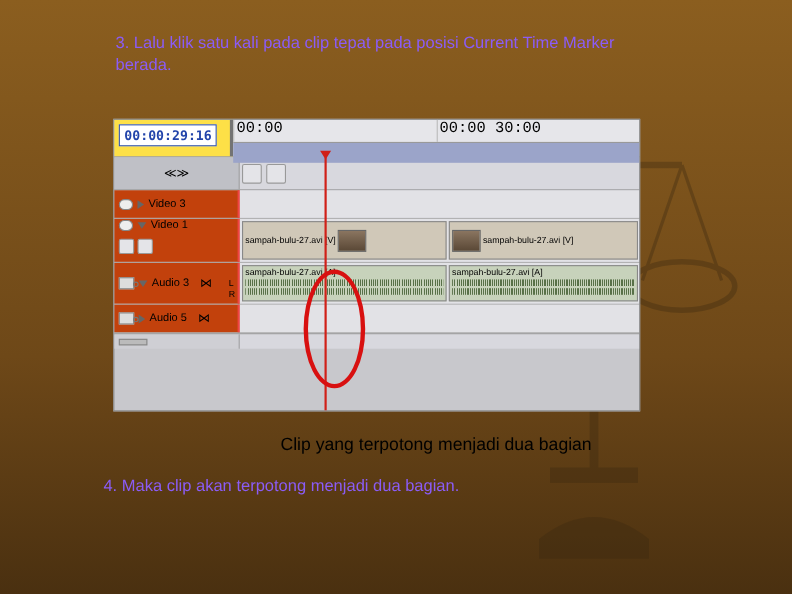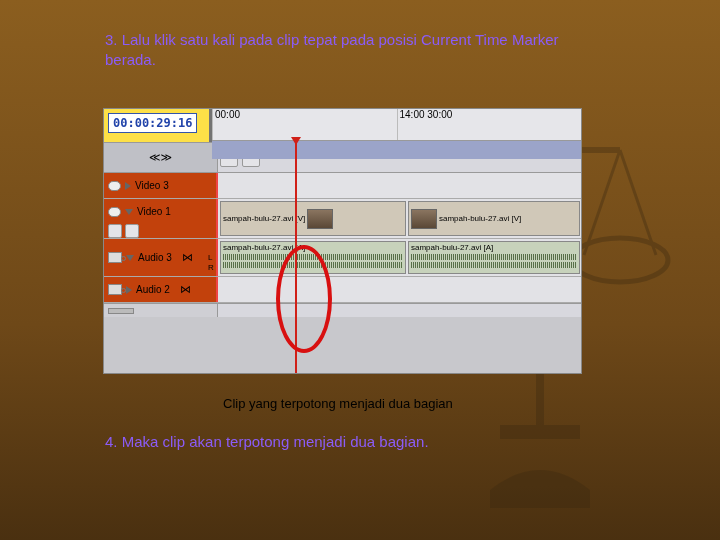--- a/index.html
+++ b/index.html
@@ -1,27 +1,27 @@
 <!DOCTYPE html>
 <html><head>
 <meta charset="utf-8">
 <style>
 *{box-sizing:border-box;margin:0;padding:0}
 body{width:720px;height:540px;background:linear-gradient(180deg,#8b5e1f 0%,#6e4818 60%,#4a3010 100%);font-family:Arial,Helvetica,sans-serif;position:relative;overflow:hidden}
 .scales{position:absolute;right:40px;top:90px;width:280px;height:420px;opacity:.35;pointer-events:none}
 .instr{position:absolute;font-size:15px;color:#8b5cf6;line-height:1.3}
 .i3{left:105px;top:30px;width:500px}
-.cap{position:absolute;left:223px;top:396px;font-size:13px;color:#000}
-.i4{left:105px;top:432px;width:500px}
+.cap{position:absolute;left:255px;top:396px;font-size:16px;color:#000}
+.i4{left:94px;top:432px;width:500px}
 .timeline{position:absolute;left:103px;top:108px;width:479px;height:266px;background:#c8c8cc;border:1px solid #888;font-size:10px;color:#000}
 .hdr{height:34px;display:flex;border-bottom:1px solid #999}
 .hdr-l{width:108px;background:#fde047;border-right:3px solid #737373;padding:4px}
 .tc{background:#fff;border:1px solid #3355aa;padding:2px 4px;font-family:monospace;font-size:12px;font-weight:bold;color:#2244aa;display:inline-block}
 .hdr-r{flex:1;position:relative;background:#e6e6ea}
-.ruler{height:32px;border-bottom:1px solid #999;display:flex;font-size:10px;font-family:Liberation Sans, sans-serif}
+.ruler{height:21px;border-bottom:1px solid #999;display:flex;font-size:14px;font-family:Liberation Mono, monospace}
 .tick{flex:1;border-left:1px solid #bbb;padding-left:2px}
 .bar{height:18px;background:#9ba4c9;margin-top:0}
 .tools{height:30px;display:flex;border-bottom:1px solid #999}
 .tools-l{width:114px;background:#bfc0c6;border-right:1px solid #999;display:flex;align-items:center;justify-content:center;font-size:11px}
 .tools-r{flex:1;background:#d8d8de;display:flex;align-items:center;gap:4px;padding:2px}
 .tbtn{width:18px;height:18px;background:#e4e4e8;border:1px solid #999;border-radius:2px}
 .track{height:26px;display:flex;border-bottom:1px solid #aaa}
 .track.tall{height:40px}
 .track.aud{height:38px}
 .tr-l{width:114px;background:#c2410c;border-right:2px solid #ef4444;display:flex;align-items:center;gap:4px;padding:0 4px;font-size:10px}
@@ -59,21 +59,21 @@
 
 <div class="timeline">
   <div class="cti"></div>
   <div class="hdr">
     <div class="hdr-l">
       <span class="tc">00:00:29:16</span>
     </div>
     <div class="hdr-r">
       <div class="ruler">
         <div class="tick">00:00</div>
-        <div class="tick">14:00 30:00</div>
+        <div class="tick">00:00 30:00</div>
       </div>
       <div class="bar"></div>
     </div>
   </div>
   <div class="tools">
     <div class="tools-l">≪≫</div>
     <div class="tools-r">
       <div class="tbtn"></div>
       <div class="tbtn"></div>
     </div>
@@ -83,21 +83,21 @@
     <div class="tr-l">
       <span class="eye"></span>
       <span class="arr"></span>
       <span>Video 3</span>
     </div>
     <div class="tr-r"></div>
   </div>
 
 
   <div class="track tall">
-    <div class="tr-l" style="flex-direction:column;align-items:flex-start;justify-content:flex-end">
+    <div class="tr-l" style="flex-direction:column;align-items:flex-start;justify-content:flex-start">
       <div style="display:flex;align-items:center;gap:4px">
         <span class="eye"></span>
         <span class="arr dn"></span>
         <span>Video 1</span>
       </div>
       <div style="display:flex;gap:3px;margin-top:3px">
         <div class="tbtn" style="width:14px;height:14px"></div>
         <div class="tbtn" style="width:14px;height:14px"></div>
       </div>
     </div>
@@ -133,21 +133,21 @@
       </div>
       <div style="position:absolute;left:-10px;top:14px;font-size:8px">L</div>
       <div style="position:absolute;left:-10px;top:24px;font-size:8px">R</div>
     </div>
   </div>
 
   <div class="track">
     <div class="tr-l">
       <span class="sp"></span>
       <span class="arr"></span>
-      <span>Audio 2</span>
+      <span>Audio 5</span>
       <span style="margin-left:6px;font-size:11px">⋈</span>
     </div>
     <div class="tr-r"></div>
   </div>
 
   <div style="height:14px;display:flex;border-top:1px solid #999">
     <div style="width:114px;background:#cfcfd4;border-right:1px solid #999;display:flex;align-items:center;padding:0 4px">
       <div class="slider"></div>
     </div>
     <div style="flex:1;background:#d8d8de"></div>

